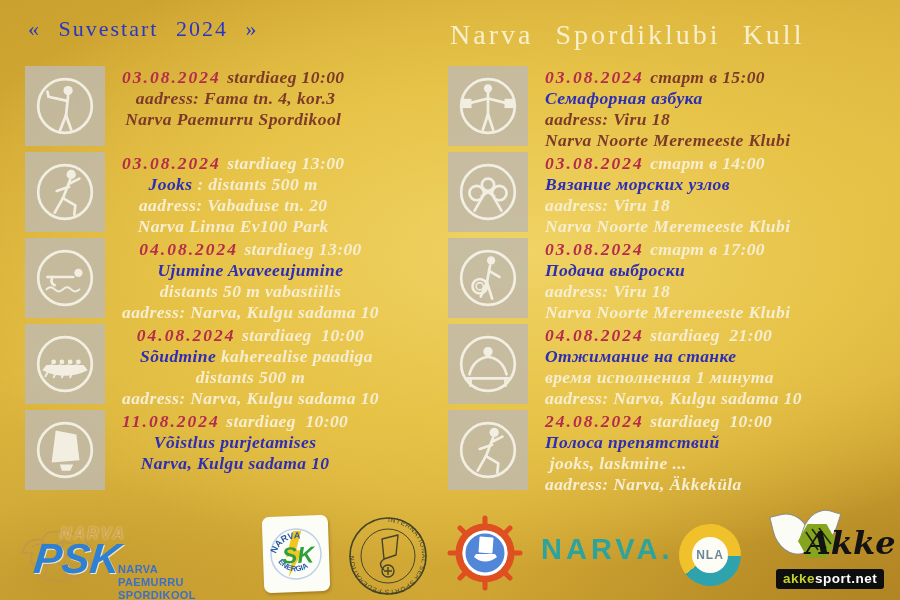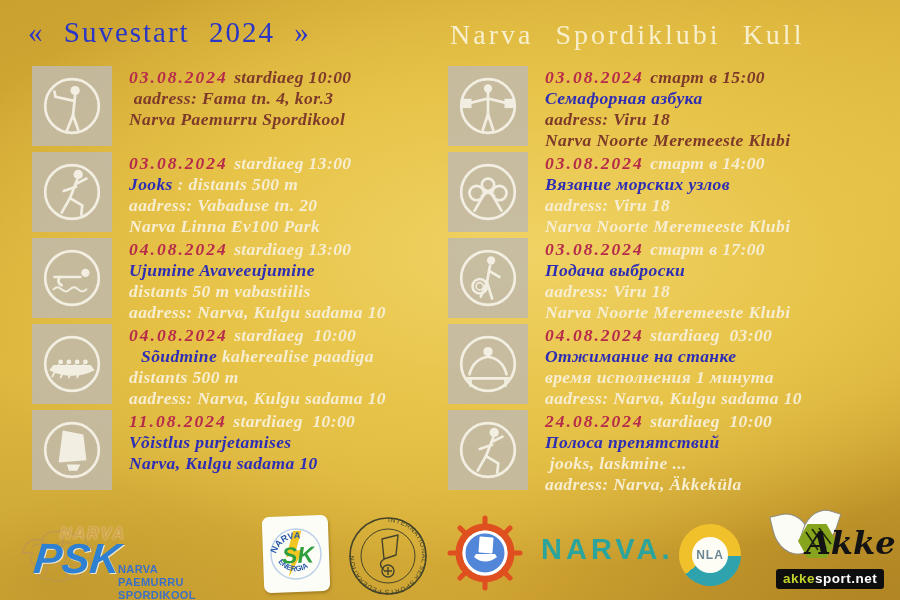--- a/index.html
+++ b/index.html
@@ -6,29 +6,29 @@
   #poster{
     position:relative;width:900px;height:600px;overflow:hidden;
     font-family:"Liberation Serif",serif;
     background:
       radial-gradient(90% 70% at 58% 42%, #f0d365 0%, #e7c348 40%, rgba(231,195,72,0) 75%),
       radial-gradient(60% 50% at 6% 97%, rgba(140,95,15,.30), transparent 70%),
       radial-gradient(60% 50% at 96% 97%, rgba(140,95,15,.28), transparent 70%),
       linear-gradient(160deg,#caa02e 0%,#d9b13a 30%,#e2bd42 55%,#cda231 85%,#bd922a 100%);
   }
   .title-left{
-    position:absolute;left:28px;top:16px;font-size:29px;
+    position:absolute;left:28px;top:16px;font-size:22px;
     letter-spacing:2px;word-spacing:10px;font-weight:500;
   }
   .title-right{
     position:absolute;left:450px;top:19px;font-size:28px;
     letter-spacing:3px;word-spacing:12px;
   }
   .col{position:absolute;top:66px;display:flex;flex-direction:column;}
-  .col-left{left:32px;width:415px;}
+  .col-left{left:25px;width:415px;text-align:center;}
   .col-right{left:448px;width:445px;}
   .event{display:flex;height:86px;align-items:flex-start;}
   .icon-box{
     width:80px;height:80px;flex-shrink:0;
     background:rgba(193,186,170,.88);
     display:flex;align-items:center;justify-content:center;
   }
   .badge{width:66px;height:66px;stroke:#f2efe2;stroke-width:2.6;fill:none;
     stroke-linecap:round;stroke-linejoin:round;}
   .badge .f{fill:#f2efe2;stroke:none;}
@@ -245,21 +245,21 @@
             <circle cx="32" cy="32" r="26"></circle>
             <path d="M12 46 L52 46"></path>
             <path d="M15 46 L15 53"></path>
             <path d="M49 46 L49 53"></path>
             <circle class="f" cx="32" cy="20" r="4.5"></circle>
             <path d="M32 25 Q18 27 14 42"></path>
             <path d="M32 25 Q46 27 50 42"></path>
           </svg>
         </div>
         <div class="lines">
-          <div class="line"><span class="seg" style="color: rgb(182, 43, 75);">04.08.2024 </span><span class="seg" style="color: rgb(247, 238, 210);">stardiaeg  03:00</span></div>
+          <div class="line"><span class="seg" style="color: rgb(182, 43, 75);">04.08.2024 </span><span class="seg" style="color: rgb(247, 238, 210);">stardiaeg  21:00</span></div>
           <div class="line"><span class="seg" style="color: rgb(45, 45, 181);">Отжимание на станке</span></div>
           <div class="line"><span class="seg" style="color: rgb(247, 238, 210);">время исполнения 1 минута</span></div>
           <div class="line"><span class="seg" style="color: rgb(247, 238, 210);">aadress: Narva, Kulgu sadama 10</span></div>
         </div>
       </div>
       <div class="event">
         <div class="icon-box">
           <svg class="badge" viewBox="0 0 64 64">
             <circle cx="32" cy="32" r="26"></circle>
             <circle class="f" cx="38" cy="15" r="4.5"></circle>

